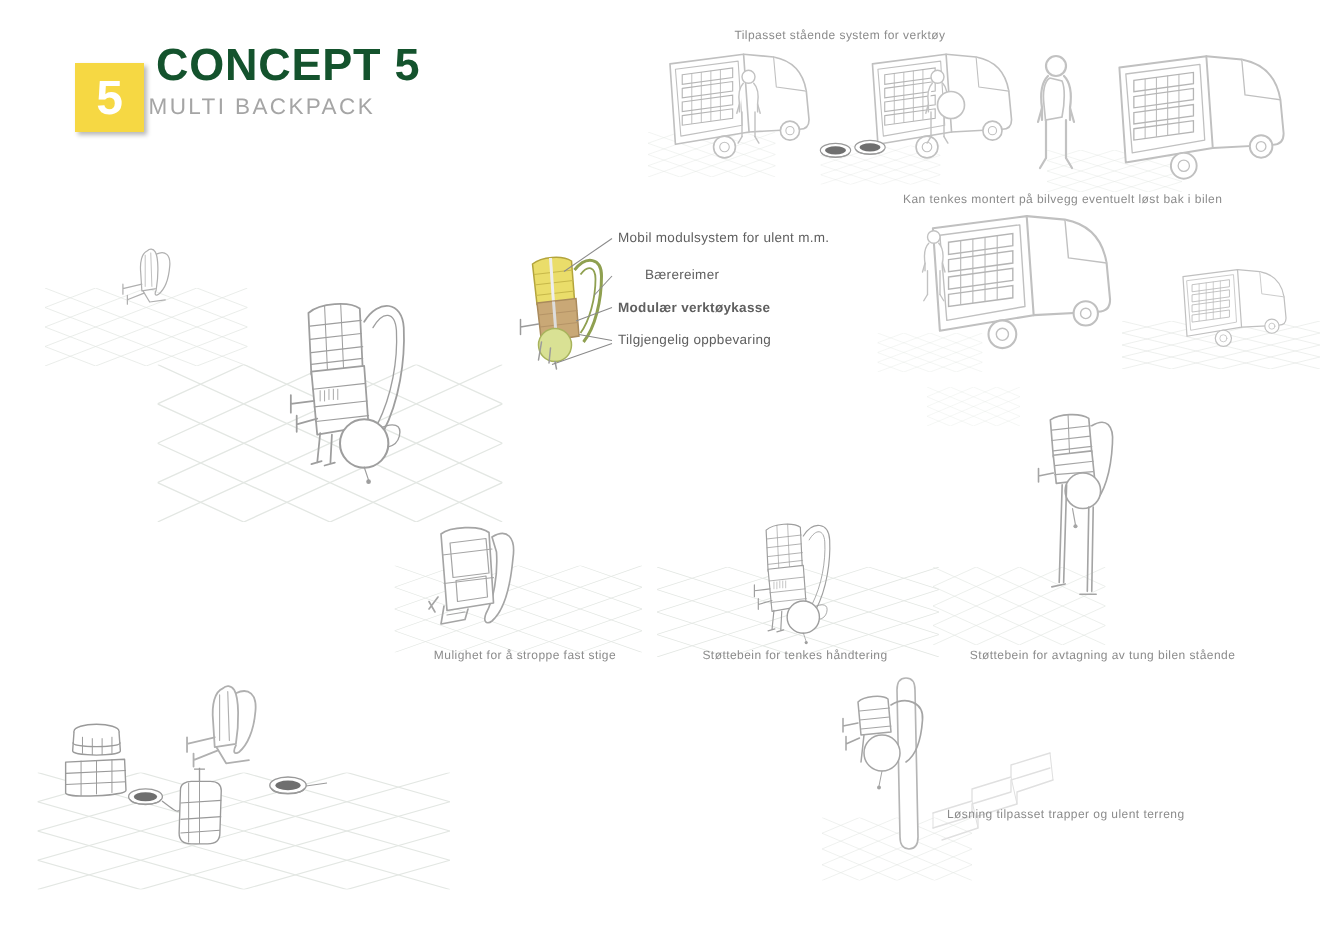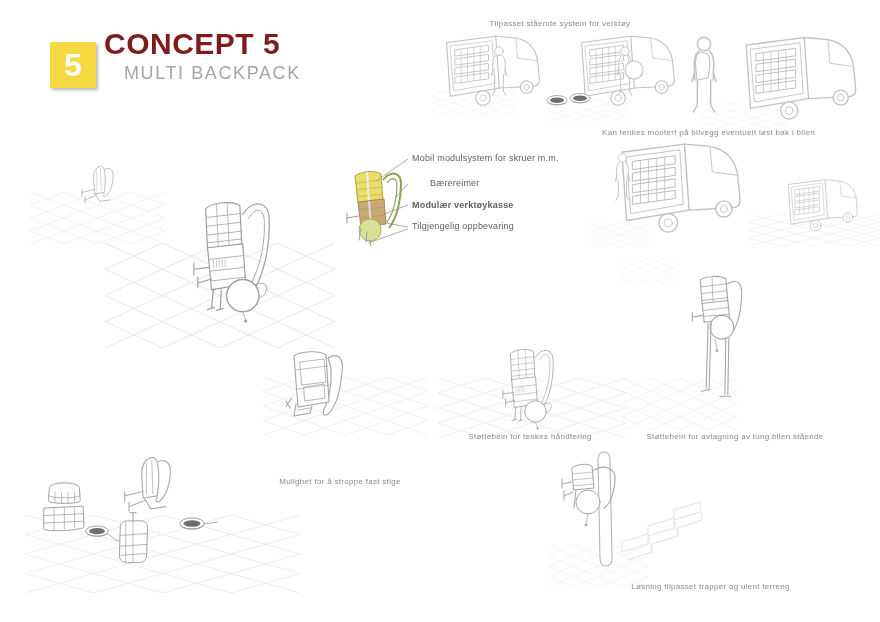--- a/index.html
+++ b/index.html
@@ -9,38 +9,38 @@
   }
   
   .badge{
     position:absolute;left:50px;top:42px;width:46px;height:46px;background:#F6D843;
     box-shadow:2px 2px 3px rgba(0,0,0,.28);
     display:flex;align-items:center;justify-content:center;
     color:#fff;font-size:32px;font-weight:bold;
   }
   .title{
     position:absolute;left:104px;top:27px;font-size:30px;font-weight:600;
-    color:#7f1d1d;letter-spacing:.5px;white-space:nowrap;
+    color:#14532d;letter-spacing:.5px;white-space:nowrap;
   }
   .subtitle{
-    position:absolute;left:124px;top:63px;font-size:18px;font-weight:400;
+    position:absolute;left:99px;top:63px;font-size:15px;font-weight:400;
     color:#a5a5a5;letter-spacing:1.6px;white-space:nowrap;
   }
   
   .cap{
     position:absolute;font-size:8px;color:#8b8b8b;letter-spacing:.3px;
     white-space:nowrap;
   }
   .cap.center{text-align:center;}
   .cap-top{left:450px;top:19px;width:220px;}
   .cap-right{left:602px;top:128px;width:290px;text-align:left;}
-  .cap-ladder{left:255px;top:432px;width:170px;margin-top:45px;}
+  .cap-ladder{left:265px;top:432px;width:170px;}
   .cap-stable{left:447px;top:432px;width:166px;}
   .cap-standing{left:637px;top:432px;width:196px;}
-  .cap-stairs{left:618px;top:538px;width:185px;margin-top:44px;}
+  .cap-stairs{left:618px;top:538px;width:185px;}
   
   .ann{
     position:absolute;left:412px;font-size:9px;color:#5f5f5f;letter-spacing:.2px;
     white-space:nowrap;
   }
   .ann-0{top:153px;}
   .ann-1{top:178px;margin-left:18px;}
   .ann-2{top:200px;font-weight:bold;}
   .ann-3{top:221px;}
   svg.scene{position:absolute;left:0;top:0;}
@@ -288,18 +288,18 @@
   <div class="title">CONCEPT 5</div>
   <div class="subtitle">MULTI BACKPACK</div>
 
   <div class="cap center cap-top">Tilpasset stående system for verktøy</div>
   <div class="cap cap-right">Kan tenkes montert på bilvegg eventuelt løst bak i bilen</div>
   <div class="cap center cap-ladder">Mulighet for å stroppe fast stige</div>
   <div class="cap center cap-stable">Støttebein for tenkes håndtering</div>
   <div class="cap center cap-standing">Støttebein for avtagning av tung bilen stående</div>
   <div class="cap center cap-stairs">Løsning tilpasset trapper og ulent terreng</div>
 
-  <div class="ann ann-0">Mobil modulsystem for skruer m.m.</div>
+  <div class="ann ann-0">Mobil modulsystem for ulent m.m.</div>
   <div class="ann ann-1">Bærereimer</div>
   <div class="ann ann-2">Modulær verktøykasse</div>
   <div class="ann ann-3">Tilgjengelig oppbevaring</div>
 
 </div>
 
 </body></html>

